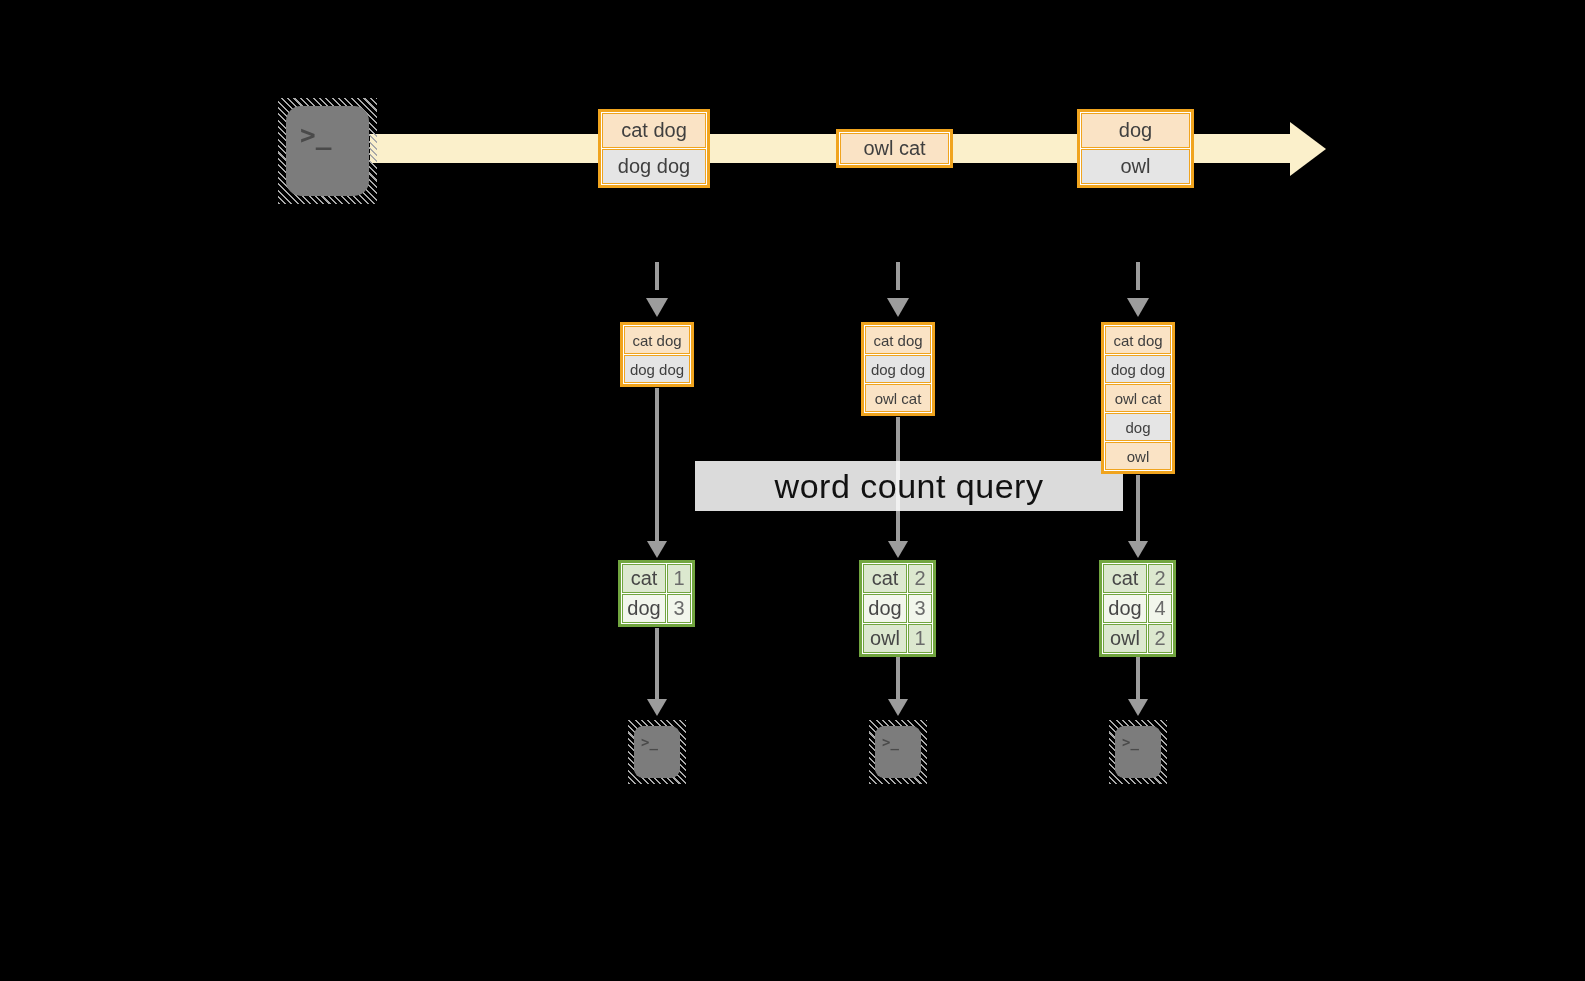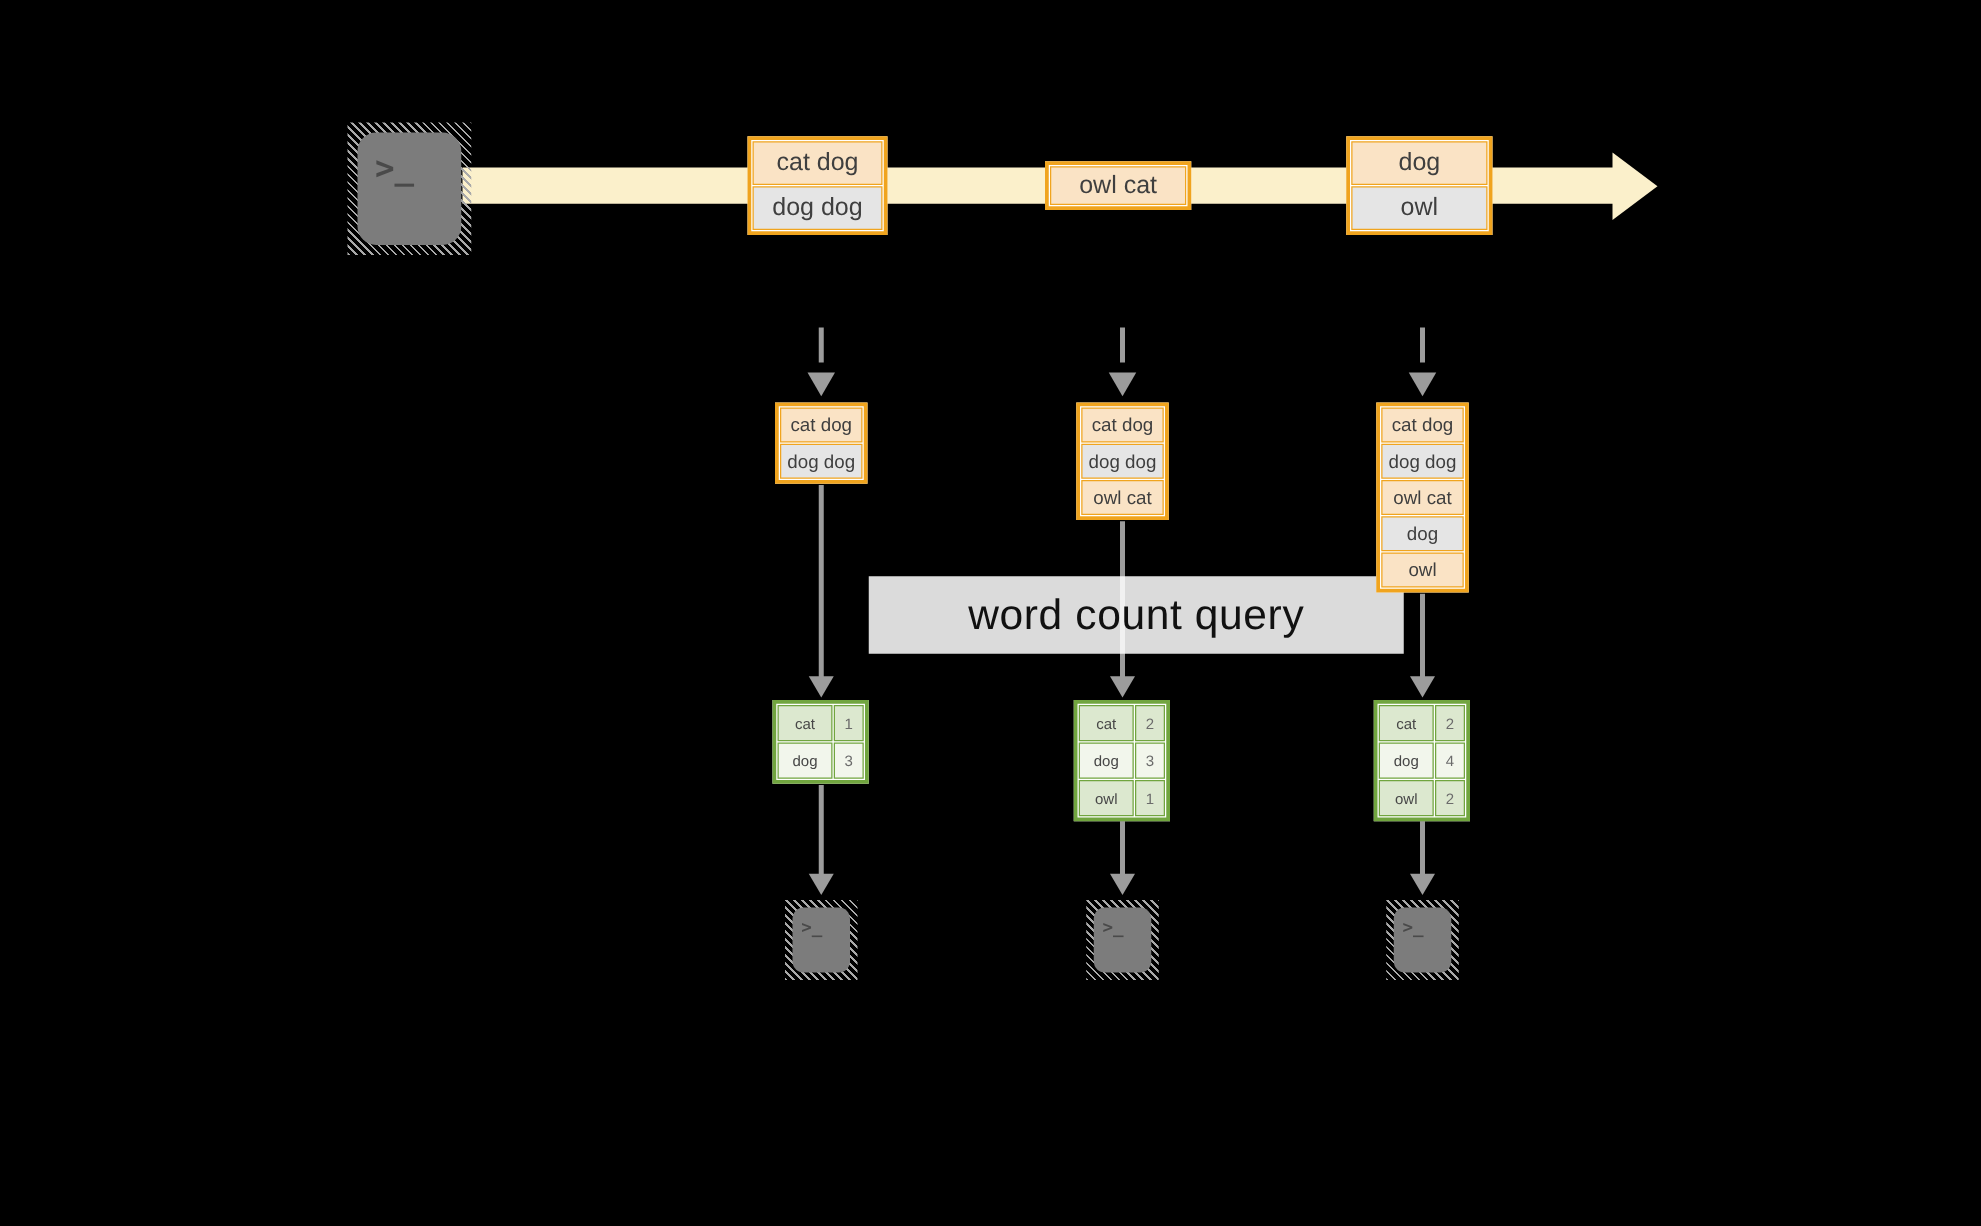--- a/index.html
+++ b/index.html
@@ -31,27 +31,27 @@
   .fill-b{background:#e5e5e5;}
   .stream-box .cell{width:102px;height:33px;font-size:20px;}
   .stream-box-wide .cell{width:107px;}
   .stream-box-single .cell{height:29px;}
   .state-box .cell{width:64px;height:26px;font-size:15px;}
   
   .gbox{position:absolute;z-index:3;box-sizing:border-box;border:3px solid #71a53f;background:#fff;
     padding:2px;display:flex;flex-direction:column;gap:3px;}
   .gbox .grow{display:flex;gap:3px;}
   .gbox .cell{display:flex;align-items:center;justify-content:center;
-    box-shadow:0 0 0 1px #71a53f;height:27px;font-size:12px;color:#474747;}
+    box-shadow:0 0 0 1px #71a53f;height:27px;font-size:20px;color:#474747;}
   .gbox .wcell{width:42px;}
   .gbox .ccell{width:22px;color:#6b6b6b;}
   .gfill-a{background:#dce8cf;}
   .gfill-b{background:#f2f6ec;}
   
-  .query-label{position:absolute;left:695px;top:461px;width:428px;height:62px;z-index:2;
+  .query-label{position:absolute;left:695px;top:461px;width:428px;height:50px;z-index:2;
     background:rgba(255,255,255,0.86);color:#111;font-size:34px;font-weight:300;
     display:flex;align-items:center;justify-content:center;letter-spacing:0.5px;}
   
   .arrows{position:absolute;left:0;top:0;z-index:1;}
 </style>
 </head>
 <body>
 
 <div class="canvas">
 

